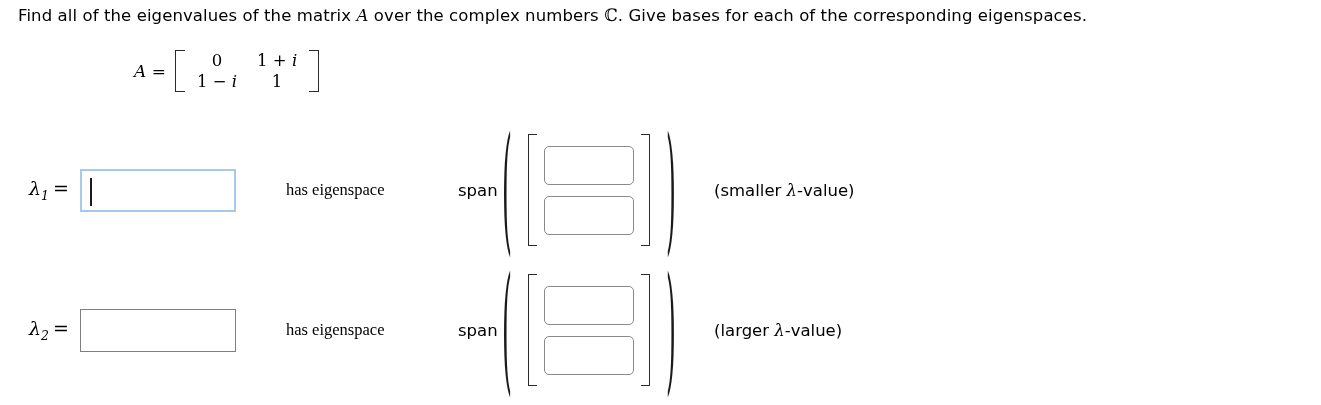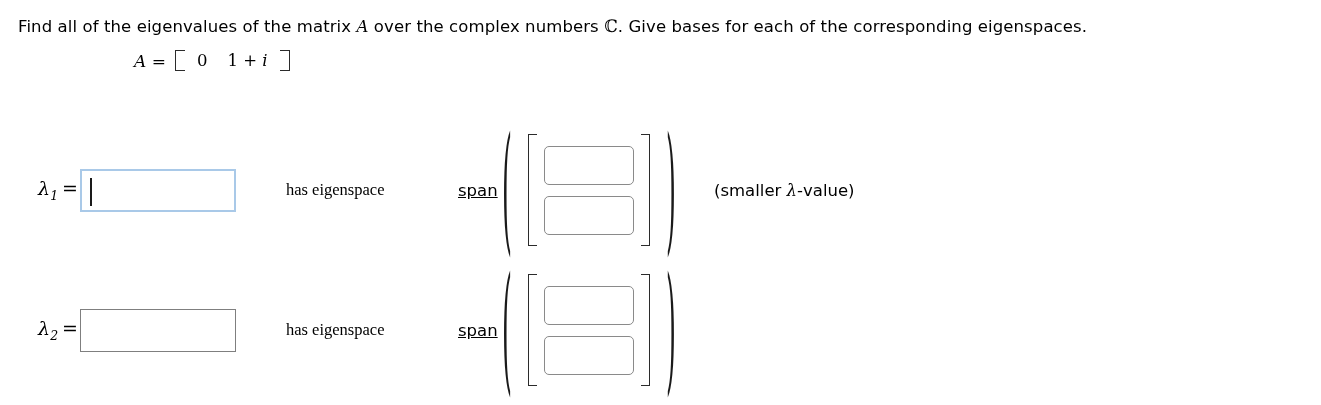--- a/index.html
+++ b/index.html
@@ -13,21 +13,21 @@
     position: relative;
     font-family: "DejaVu Sans", sans-serif;
     color: #000000;
     overflow: hidden;
   }
 
   
   .prompt {
     position: absolute;
     left: 18px;
-    top: 15px;
+    top: 4px;
     font-size: 16.5px;
     line-height: 22px;
     white-space: nowrap;
     letter-spacing: 0.1px;
   }
   .mvar {
     font-family: "DejaVu Serif", serif;
     font-style: italic;
     font-size: 16.5px;
   }
@@ -87,21 +87,21 @@
     display: flex;
     align-items: center;
   }
   #row-1 { top: 125px; }
   #row-2 { top: 265px; }
 
   .lambda-label {
     position: absolute;
     left: 20px;
     width: 58px;
-    text-align: right;
+    text-align: center;
     font-family: "DejaVu Serif", serif;
     font-size: 19px;
     white-space: nowrap;
   }
   .lambda-label .lam { font-style: italic; }
   .lambda-label sub {
     font-size: 12.5px;
     font-style: italic;
   }
   .lambda-label .eq {
@@ -137,21 +137,20 @@
     left: 286px;
     font-size: 16.5px;
     white-space: nowrap;
     font-family: Liberation Serif, serif;
   }
   .span-word {
     position: absolute;
     left: 458px;
     font-size: 16.5px;
     white-space: nowrap;
-    text-decoration: underline;
   }
 
   
   .span-group {
     position: absolute;
     left: 500px;
     display: flex;
     align-items: center;
     height: 130px;
   }
@@ -215,20 +214,24 @@
   <span class="lead"><span class="it">A</span>
     <span>=</span></span>
   <span class="bracket-wrap">
     <span class="sqb left"></span>
     <table class="mtx">
       <tbody>
           <tr>
         <td>0</td>
         <td>1 + <span class="it">i</span></td>
       </tr>
+      <tr>
+        <td>1 − <span class="it">i</span></td>
+        <td>1</td>
+      </tr>
     </tbody>
       </table>
     <span class="sqb right"></span>
   </span>
 </div>
 
 <div class="eigen-row" id="row-1">
   <div class="lambda-label"><span class="lam">λ</span><sub>1</sub><span class="eq">=</span></div>
 
   <div class="lambda-input focused">
@@ -268,13 +271,14 @@
       <span class="vsq left"></span>
       <span class="vec-col">
         <span class="vec-input"></span>
         <span class="vec-input"></span>
       </span>
       <span class="vsq right"></span>
     </span>
     <span class="paren">)</span>
   </div>
 
+  <div class="value-note"><span>(larger </span><span class="lam">λ</span><span>-value)</span></div>
 </div>
 
 </body></html>

